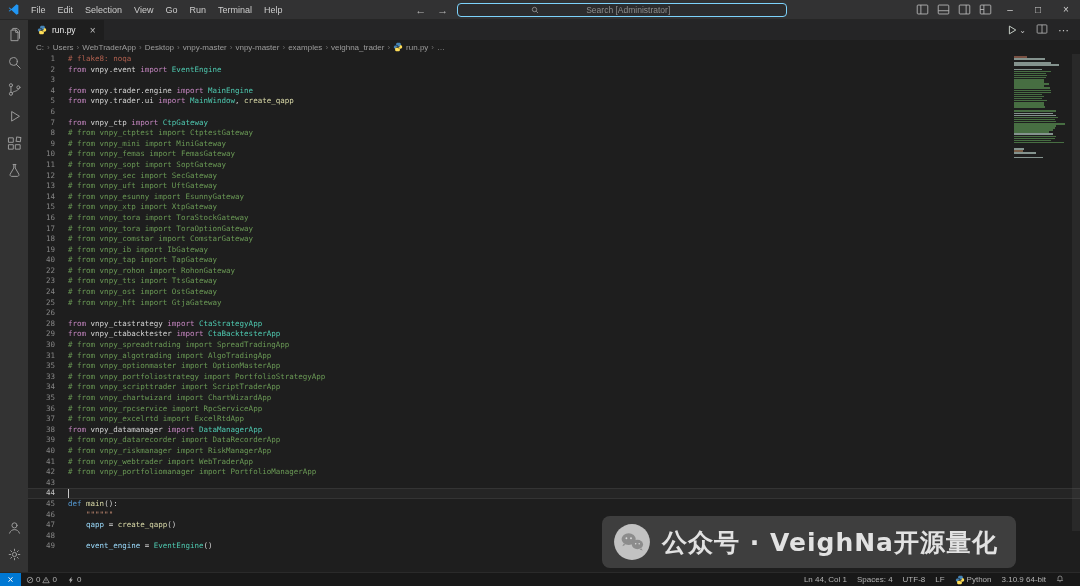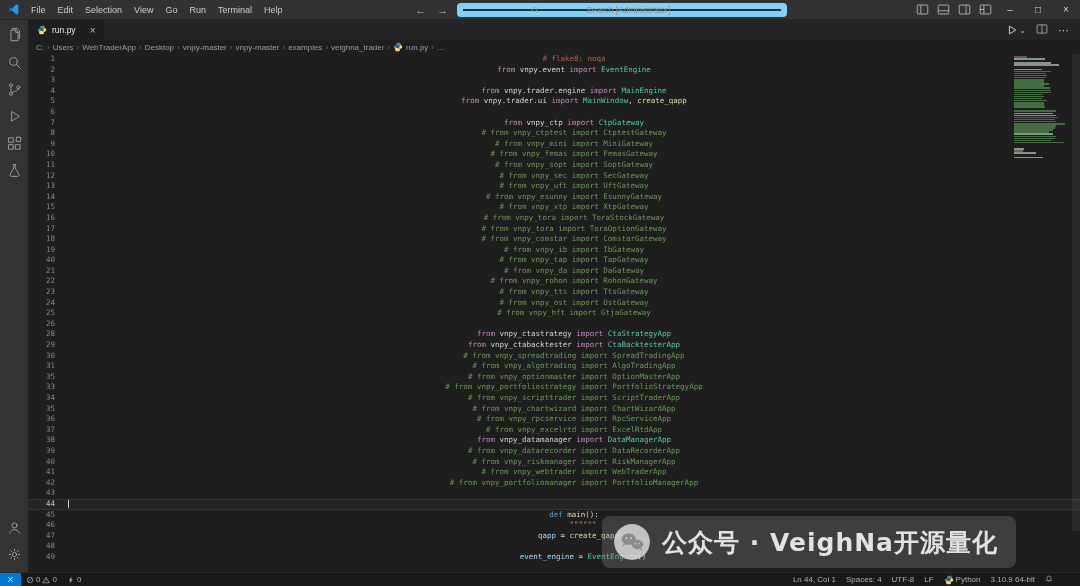--- a/index.html
+++ b/index.html
@@ -14,21 +14,21 @@
     height:20px; background:#323233; display:flex; align-items:center;
     font-size:9px; color:#cccccc; border-bottom:1px solid #262626;
   }
   .vscode-logo { display:flex; align-items:center; padding:0 5px 0 7px; }
   .vscode-logo svg { width:13px; height:13px; }
   .menubar { display:flex; align-items:center; }
   .menu-item { padding:0 6px; height:20px; line-height:20px; cursor:default; }
   .tb-center { flex:1; display:flex; align-items:center; justify-content:center; gap:7px; }
   .nav-arrow { color:#b8b8b8; font-size:11px; padding:0 2px; }
   .searchbox {
-    width:330px; height:14px; background:#2c2c2d; border:6px solid #7dd3fc;
+    width:330px; height:14px; background:#2c2c2d; border:1px solid #7dd3fc;
     border-radius:4px; display:flex; align-items:center; justify-content:center; gap:4px;
   }
   .searchbox svg { width:8px; height:8px; flex:none; }
   .searchbox input {
     background:transparent; border:none; outline:none; width:170px;
     font-size:8.5px; color:#bbb; text-align:center; font-family:inherit;
   }
   .searchbox input::placeholder { color:#8f8f8f; }
   .tb-right { display:flex; align-items:center; }
   .layout-icon { padding:0 4px; display:flex; align-items:center; color:#c2c2c2; }
@@ -53,39 +53,39 @@
   .more-dots { font-size:11px; letter-spacing:1px; }
   
   .breadcrumb { height:14px; display:flex; align-items:center; gap:3px; font-size:8px; color:#9d9d9d; padding-left:8px; background:#1e1e1e; white-space:nowrap; }
   .bc-sep { color:#6d6d6d; }
   .bc-item { display:flex; align-items:center; gap:3px; }
   
   .editor { flex:1; position:relative; overflow:hidden; background:#1e1e1e;
     font-family:"DejaVu Sans Mono", monospace; font-size:7.5px; }
   .crow { display:flex; height:10.6px; line-height:10.6px; }
   .lnum { flex:none; width:40px; padding-right:13px; text-align:right; color:#858585; }
-  .ltxt { flex:1; white-space:pre; position:relative;text-align:center; }
+  .ltxt { flex:1; white-space:pre; position:relative; }
   .crow.current { background:rgba(255,255,255,0.035); box-shadow:inset 0 1px 0 #343434, inset 0 -1px 0 #343434; }
   .crow.current .lnum { color:#c6c6c6; }
   .cursor { position:absolute; left:0; top:1px; width:1px; height:8.5px; background:#c8c8c8; }
   .t-d{color:#b0604f} .t-k{color:#c586c0} .t-p{color:#d4d4d4} .t-c{color:#4ec9b0}
   .t-f{color:#dcdcaa} .t-m{color:#6a9955} .t-s{color:#ce9178} .t-v{color:#9cdcfe} .t-b{color:#569cd6}
   .minimap { position:absolute; top:2px; right:8px; width:58px; }
   .mrow { height:2.1px; }
   .mbar { height:1.5px; opacity:.85; }
   .vscroll { position:absolute; top:0; right:0; width:8px; height:100%; }
   .vthumb { width:100%; height:92%; background:rgba(120,120,120,0.12); }
   
   .statusbar { position:absolute; left:0; right:0; bottom:0; height:14px; background:#181818;
     border-top:1px solid #2a2a2a; display:flex; align-items:center; font-size:8px; color:#b2b2b2; }
   .remote { height:100%; background:#0078d4; color:#fff; display:flex; align-items:center; padding:0 6px; }
   .remote svg { width:9px; height:9px; }
   .sb-item { display:flex; align-items:center; gap:2px; padding:0 5px; height:100%; }
   .sb-item svg { width:8px; height:8px; }
-  .sb-right { margin-left:auto; display:flex; padding-right:22px; }
+  .sb-right { margin-left:auto; display:flex; padding-right:11px; }
   .py-slot svg { width:9px; height:9px; display:block; }
   
   .watermark { position:absolute; right:64px; bottom:18px; z-index:9;
     display:flex; align-items:center; gap:10px;
     background:rgba(140,140,140,0.30); border-radius:8px; padding:6px 18px 6px 10px; }
   .wm-icon svg { width:40px; height:40px; display:block; }
   .wm-text { font-size:25px; font-weight:bold; letter-spacing:1px; color:rgba(240,240,240,0.92);
     font-family:"DejaVu Sans", sans-serif; white-space:nowrap; }
 </style>
 </head>
@@ -359,24 +359,20 @@
             </div>
             <div class="crow">
               <span class="lnum">19</span>
               <span class="ltxt"><span class="t-m"># from vnpy_ib import IbGateway</span></span>
             </div>
             <div class="crow">
               <span class="lnum">40</span>
               <span class="ltxt"><span class="t-m"># from vnpy_tap import TapGateway</span></span>
             </div>
             <div class="crow">
-              <span class="lnum">21</span>
-              <span class="ltxt"><span class="t-m"># from vnpy_da import DaGateway</span></span>
-            </div>
-            <div class="crow">
               <span class="lnum">22</span>
               <span class="ltxt"><span class="t-m"># from vnpy_rohon import RohonGateway</span></span>
             </div>
             <div class="crow">
               <span class="lnum">23</span>
               <span class="ltxt"><span class="t-m"># from vnpy_tts import TtsGateway</span></span>
             </div>
             <div class="crow">
               <span class="lnum">24</span>
               <span class="ltxt"><span class="t-m"># from vnpy_ost import OstGateway</span></span>

